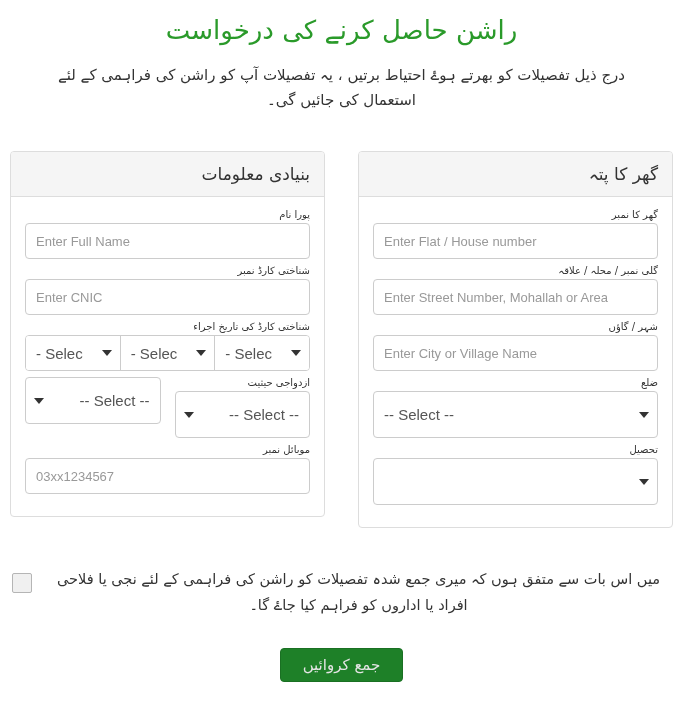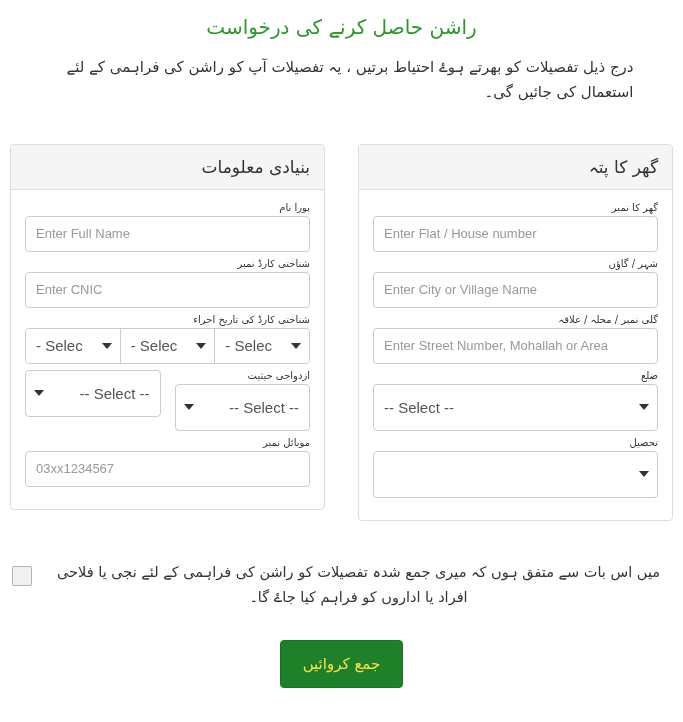--- a/index.html
+++ b/index.html
@@ -20,29 +20,29 @@
     width: 683px;
     height: 722px;
     box-sizing: border-box;
     padding: 0;
   }
 
   
   .page-title {
     text-align: center;
     color: #2a9a2a;
-    font-size: 20px;
+    font-size: 26px;
     font-weight: normal;
     line-height: 1.3;
     margin: 14px 0 10px 0;
     direction: rtl;
     font-family: "DejaVu Sans", "Liberation Sans", sans-serif;
   }
   .page-subtitle {
-    text-align: right;
+    text-align: center;
     color: #333333;
     font-size: 15px;
     line-height: 1.65;
     direction: rtl;
     margin: 15px auto;
     padding: 0 18px;
     width: 620px;
     box-sizing: border-box;
     font-family: "DejaVu Sans", "Liberation Sans", sans-serif;
   }
@@ -233,23 +233,23 @@
   
   .submit-row {
     text-align: center;
     margin-top: 30px;
   }
   .submit-button {
     display: inline-block;
     background: #1e8028;
     border: 1px solid #1a7023;
     border-radius: 4px;
-    color: #fde047;
+    color: #e5e5e5;
     font-size: 15px;
-    padding: 14px 22px;
+    padding: 7px 22px;
     direction: rtl;
     cursor: pointer;
     font-family: "DejaVu Sans", "Liberation Sans", sans-serif;
     text-align: center;
   }
 </style>
 </head>
 <body>
 
 <div class="page">
@@ -323,27 +323,27 @@
         <span class="panel-title">گھر کا پتہ</span>
       </div>
       <div class="panel-body">
 
         <div class="field">
           <label class="field-label">گھر کا نمبر</label>
           <input class="text-input" type="text" placeholder="Enter Flat / House number" style="">
         </div>
 
         <div class="field">
+          <label class="field-label">گلی نمبر / محلہ / علاقہ</label>
+          <input class="text-input" type="text" placeholder="Enter Street Number, Mohallah or Area" style="">
+        </div>
+
+        <div class="field">
           <label class="field-label">شہر / گاؤں</label>
           <input class="text-input" type="text" placeholder="Enter City or Village Name" style="">
-        </div>
-
-        <div class="field">
-          <label class="field-label">گلی نمبر / محلہ / علاقہ</label>
-          <input class="text-input" type="text" placeholder="Enter Street Number, Mohallah or Area" style="">
         </div>
 
         <div class="field">
           <label class="field-label">ضلع</label>
           <div class="sel sel-ltr">
             <span class="sel-text">-- Select --</span>
             <span class="caret"></span>
           </div>
         </div>
 

